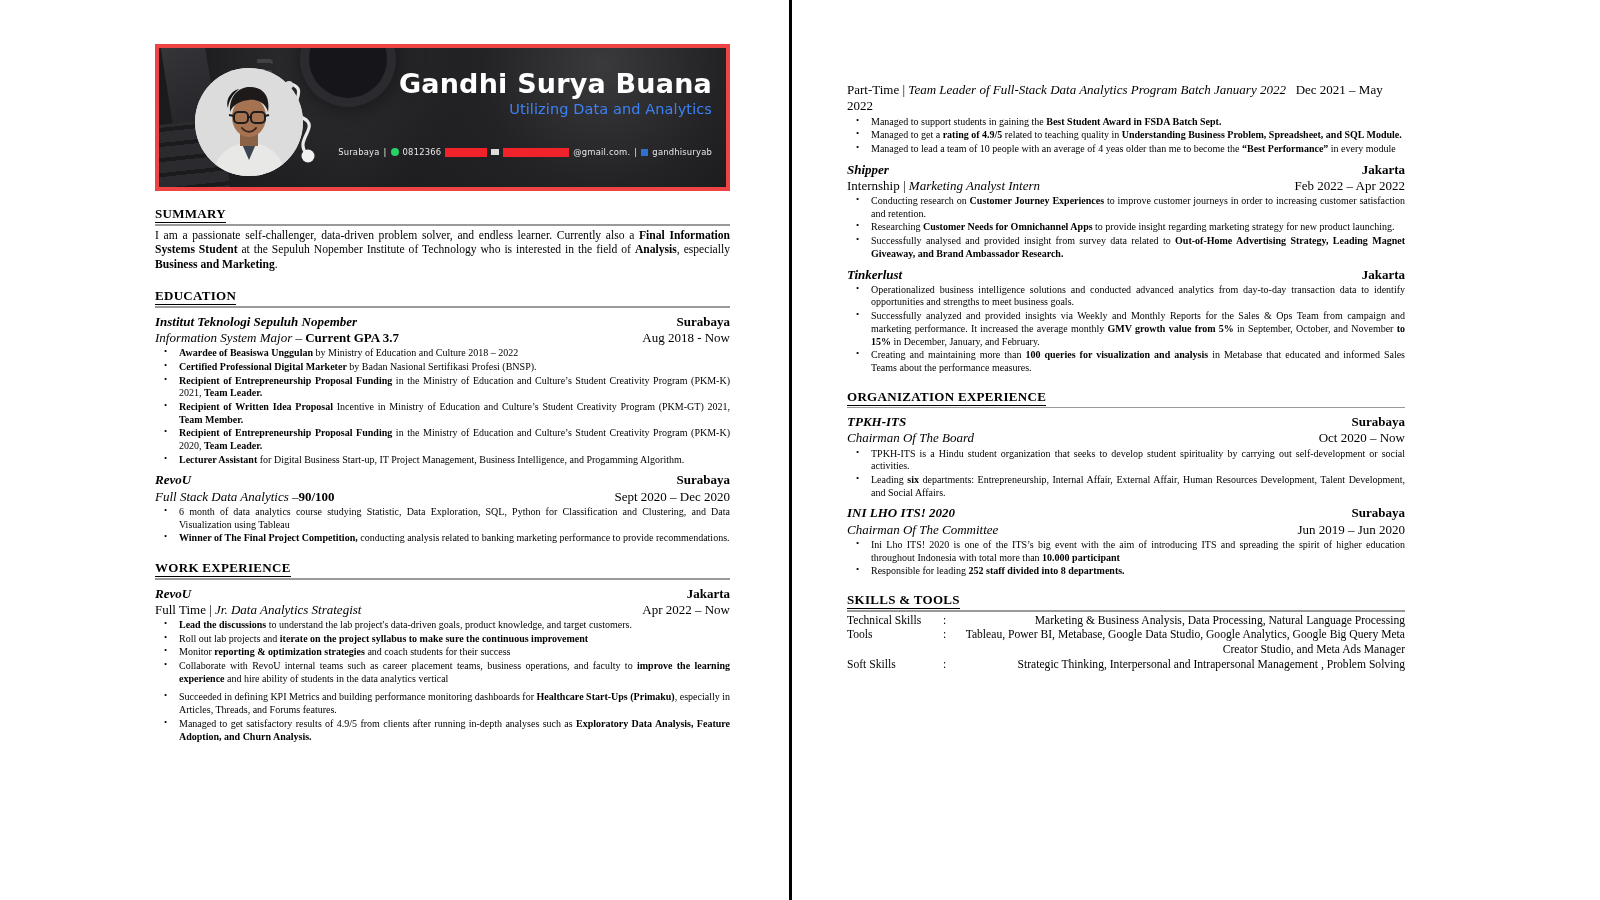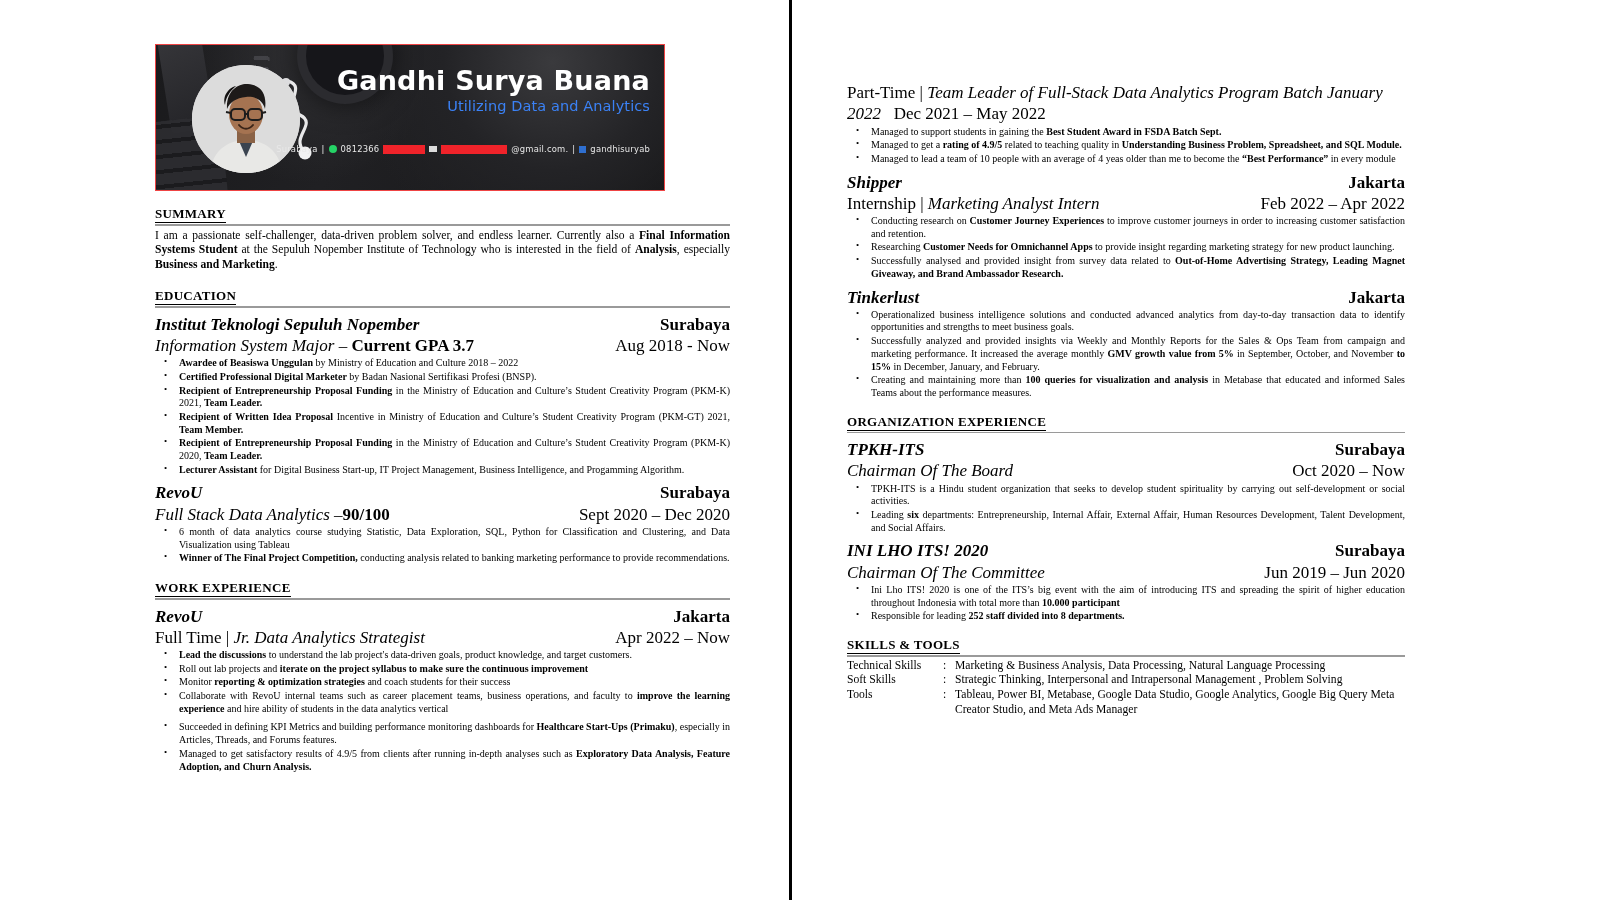--- a/index.html
+++ b/index.html
@@ -31,24 +31,24 @@
   
   .left-inner {
     position: absolute;
     left: 155px; top: 44px;
     width: 575px;
   }
 
   
   .banner {
     position: relative;
-    width: 510px; height: 147px;
+    width: 575px; height: 147px;
     background: #1c1c1e;
     overflow: hidden;
-    border: 1px solid #ef4444;
+    border: 4px solid #ef4444;
   }
   .banner-bg {
     position: absolute; inset: 0;
     background:
       radial-gradient(circle at 78% 12%, #3a3a3d 0%, #232326 26%, transparent 48%),
       radial-gradient(circle at 30% 6%, #303033 0%, transparent 34%),
       linear-gradient(115deg, #1a1a1c 0%, #202023 40%, #161617 100%);
   }
   
   .bg-cup {
@@ -148,21 +148,21 @@
   .body-text {
     font-size: 11.6px;
     line-height: 1.28;
     text-align: justify;
     margin-top: 3px;
   }
 
   .entry { margin-top: 6px; }
   .entry-row {
     display: flex; justify-content: space-between; align-items: center;
-    font-size: 17px; line-height: 1.25;
+    font-size: 13px; line-height: 1.25;
   }
   .org  { font-weight: bold; font-style: italic; }
   .loc  { font-weight: bold; }
   .dates{ font-style: normal; }
 
   ul.bl { list-style: none; margin: 1px 0 0 0; padding: 0; }
   ul.bl > li {
     position: relative;
     padding-left: 24px;
     font-size: 10px;
@@ -188,21 +188,21 @@
   .skills-rule { height: 1.6px; background: #9a9a9a; margin-top: 1px; }
   .skills-tbl { width: 100%; border-collapse: collapse; margin-top: 2px; }
   .skills-tbl td {
     font-size: 11.6px;
     line-height: 1.28;
     vertical-align: top;
     padding: 0;
   }
   .skills-key { font-weight: normal; width: 96px; white-space: nowrap; }
   .skills-colon { width: 12px; }
-  .skills-val { text-align: left; margin-top: 41px; }
+  .skills-val { text-align: right; margin-top: 41px; }
 
   b, strong { font-weight: bold; }
   i, em { font-style: italic; }
 </style>
 </head>
 <body>
 
 <div id="page-wrap">
 
   <div class="page page-left">
@@ -427,29 +427,29 @@
         <div class="sec-title">SKILLS &amp; TOOLS</div>
         <div class="skills-rule"></div>
         <table class="skills-tbl">
           <tbody>
               <tr>
                 <td class="skills-key">Technical Skills</td>
                 <td class="skills-colon">:</td>
                 <td class="skills-val">Marketing &amp; Business Analysis, Data Processing, Natural Language Processing</td>
               </tr>
               <tr>
+                <td class="skills-key">Tools</td>
+                <td class="skills-colon">:</td>
+                <td class="skills-val">Tableau, Power BI, Metabase, Google Data Studio, Google Analytics, Google Big Query Meta Creator Studio, and Meta Ads Manager</td>
+              </tr>
+              <tr>
                 <td class="skills-key">Soft Skills</td>
                 <td class="skills-colon">:</td>
                 <td class="skills-val">Strategic Thinking, Interpersonal and Intrapersonal Management , Problem Solving</td>
               </tr>
-              <tr>
-                <td class="skills-key">Tools</td>
-                <td class="skills-colon">:</td>
-                <td class="skills-val">Tableau, Power BI, Metabase, Google Data Studio, Google Analytics, Google Big Query Meta Creator Studio, and Meta Ads Manager</td>
-              </tr>
             </tbody>
         </table>
       </div>
 
     </div>
   </div>
 
 </div>
 
 </body></html>

